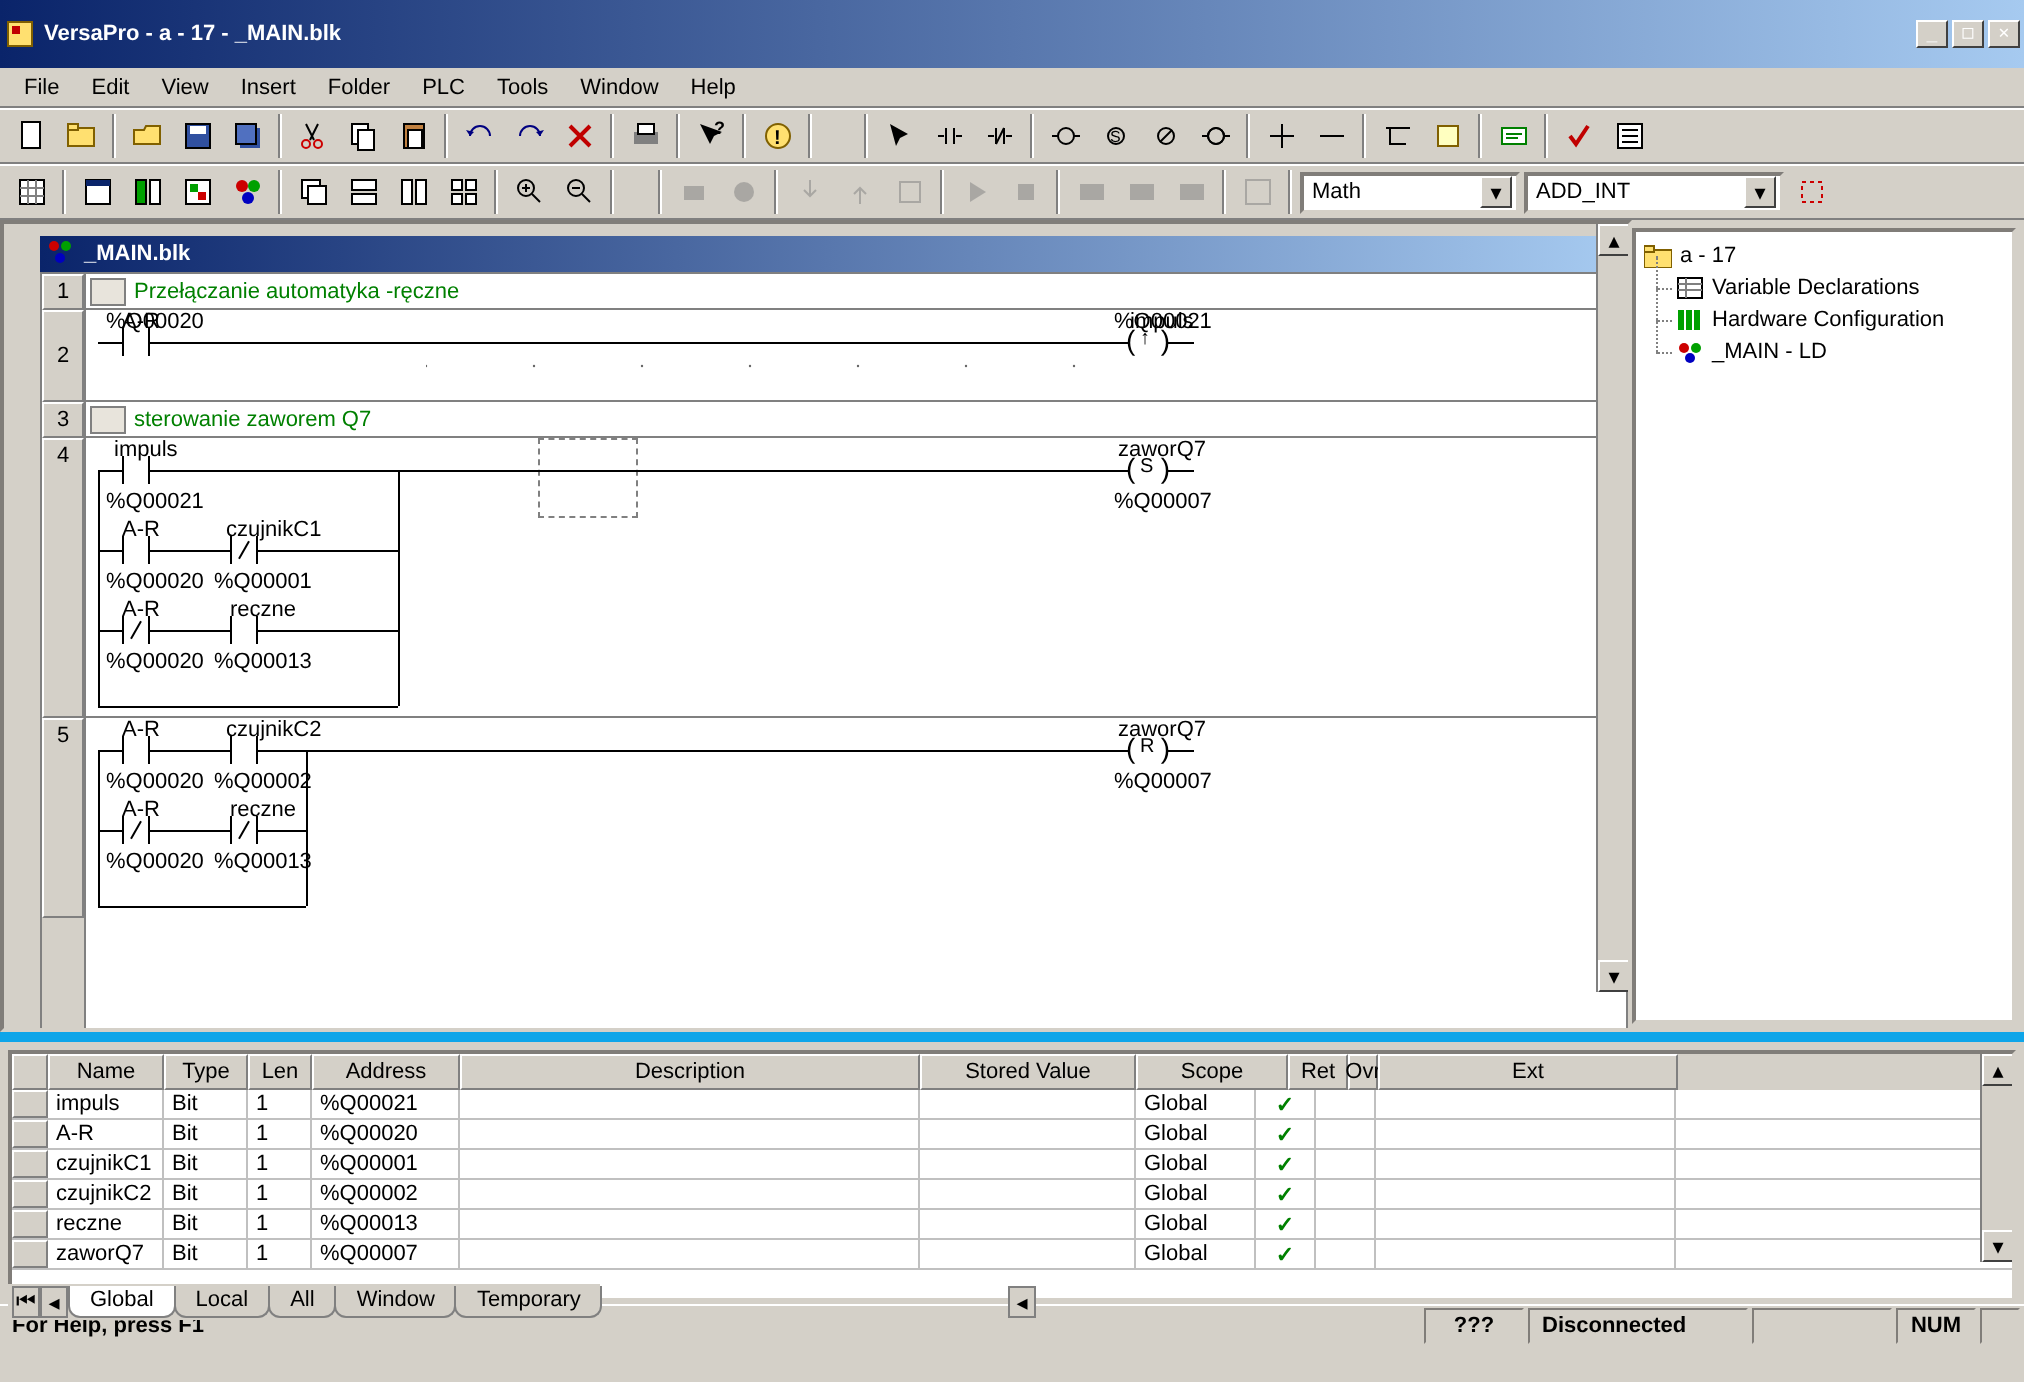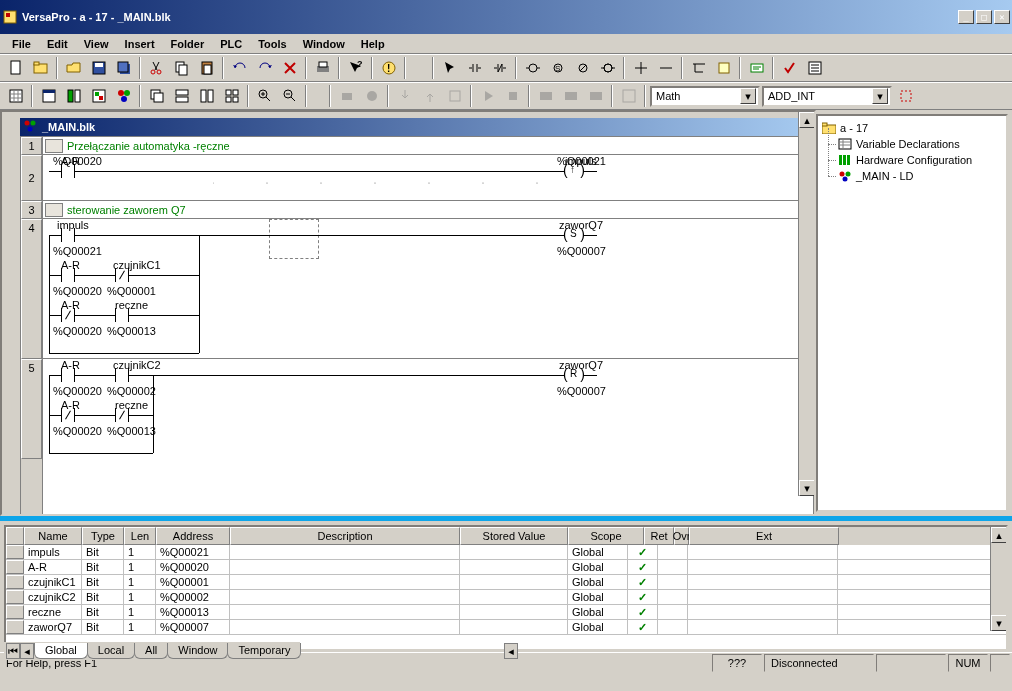--- a/index.html
+++ b/index.html
@@ -7,21 +7,21 @@
 
 
 .titlebar { background: linear-gradient(to right, #0a246a, #a6caf0); height: 34px; display: flex; align-items: center; padding: 0 2px; color: #fff; }
 .titlebar .icon { width: 16px; height: 16px; margin-right: 4px; display: flex; align-items: center; justify-content: center; }
 .titlebar-text { font-weight: bold; flex: 1; }
 .winbtns { display: flex; gap: 2px; }
 .winbtn { width: 16px; height: 14px; background: #d4d0c8; border: 1px solid #fff; border-right-color: #404040; border-bottom-color: #404040; display: flex; align-items: center; justify-content: center; font-size: 9px; font-family: "Marlett", monospace; }
 
 
 .menubar { background: #d4d0c8; height: 20px; display: flex; align-items: center; padding: 0 4px; border-bottom: 1px solid #808080; }
-.menu-item { padding: 2px 8px; cursor: default; font-weight: bold; }
+.menu-item { padding: 2px 8px; cursor: default; }
 
 
 .toolbar { background: #d4d0c8; height: 28px; display: flex; align-items: center; padding: 2px 4px; border-top: 1px solid #fff; border-bottom: 1px solid #808080; gap: 2px; }
 .tb-btn { width: 23px; height: 22px; border: 1px solid #d4d0c8; display: flex; align-items: center; justify-content: center; background: #d4d0c8; }
 .tb-sep { width: 2px; height: 22px; border-left: 1px solid #808080; border-right: 1px solid #fff; margin: 0 2px; }
 .tb-ico { width: 16px; height: 16px; }
 .tb-combo { height: 21px; border: 2px inset #d4d0c8; background: #fff; display: flex; align-items: center; padding: 0 2px 0 4px; font-size: 11px; }
 .tb-combo .dd { width: 16px; height: 16px; background: #d4d0c8; border: 1px solid #fff; border-right-color: #404040; border-bottom-color: #404040; display: flex; align-items: center; justify-content: center; margin-left: auto; }
 
 
@@ -65,21 +65,21 @@
 .gc { border-right: 1px solid #c0c0c0; padding: 0 4px; display: flex; align-items: center; font-size: 11px; overflow: hidden; }
 .gc.row-head { background: #d4d0c8; border-top: 1px solid #fff; border-left: 1px solid #fff; border-right: 1px solid #808080; border-bottom: 1px solid #808080; }
 .check { color: #008000; font-weight: bold; text-align: center; width: 100%; }
 
 .tabstrip { display: flex; align-items: center; height: 18px; background: #d4d0c8; padding-left: 30px; gap: 0; position: relative; margin-top: -18px; }
 .tabstrip .navbtn { width: 14px; height: 16px; border: 1px solid #808080; background: #d4d0c8; display: flex; align-items: center; justify-content: center; }
 .tab { padding: 1px 10px 0 10px; background: #d4d0c8; border: 1px solid #808080; border-top: none; border-bottom-left-radius: 6px; border-bottom-right-radius: 6px; margin-right: -1px; position: relative; font-size: 11px; height: 16px; }
 .tab.active { background: #fff; z-index: 2; }
 
 
-.statusbar { height: 20px; background: #d4d0c8; border-top: 1px solid #fff; display: flex; align-items: center; padding: 0 2px; font-size: 11px; }
+.statusbar { height: 20px; background: #d4d0c8; border-top: 1px solid #fff; display: flex; align-items: center; padding: 0 2px; font-size: 11px; font-weight: bold; }
 .sb-cell { border: 1px inset #d4d0c8; height: 18px; display: flex; align-items: center; padding: 0 6px; margin-left: 2px; }
 
 
 svg { display: block; }
 .scroll-v { position: absolute; right: 0; top: 0; bottom: 18px; width: 16px; background: #d4d0c8; border-left: 1px solid #808080; }
 .scroll-v .sbtn { width: 16px; height: 16px; background: #d4d0c8; border: 1px solid #fff; border-right-color: #404040; border-bottom-color: #404040; display: flex; align-items: center; justify-content: center; position: absolute; }
 .scroll-v .sbtn.top { top: 0; } .scroll-v .sbtn.bot { bottom: 0; }
 </style>
 </head>
 <body>

